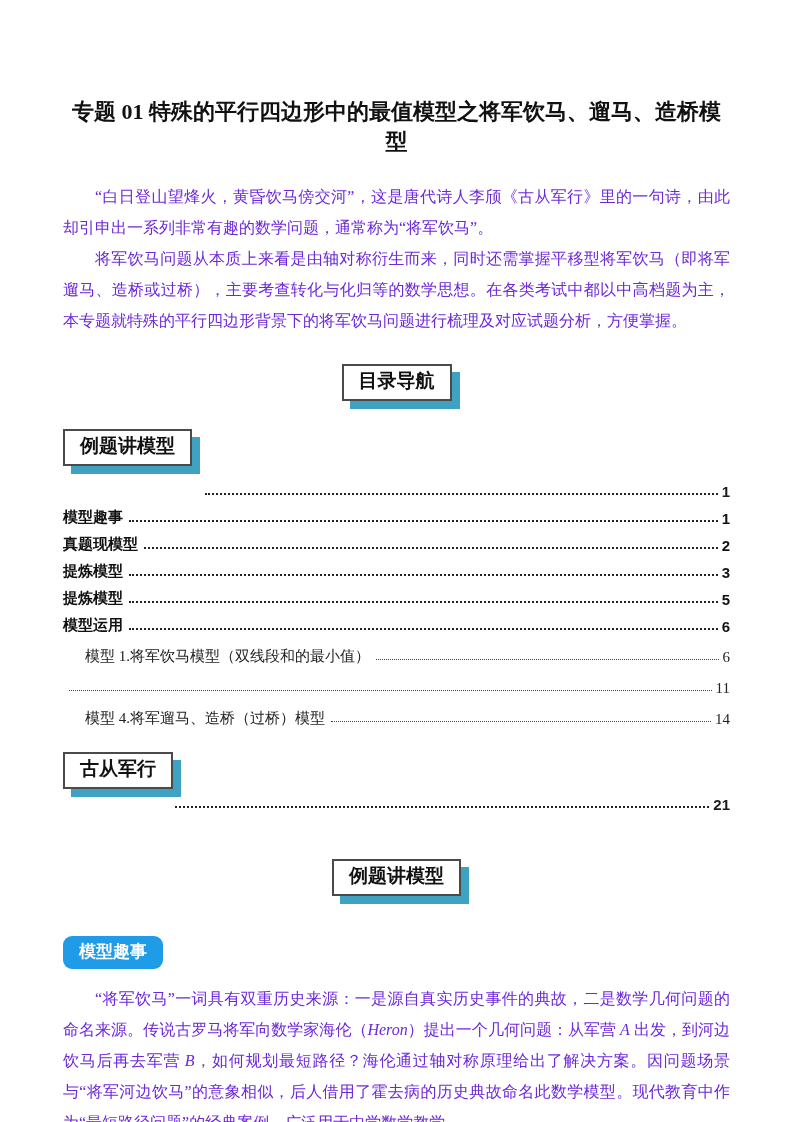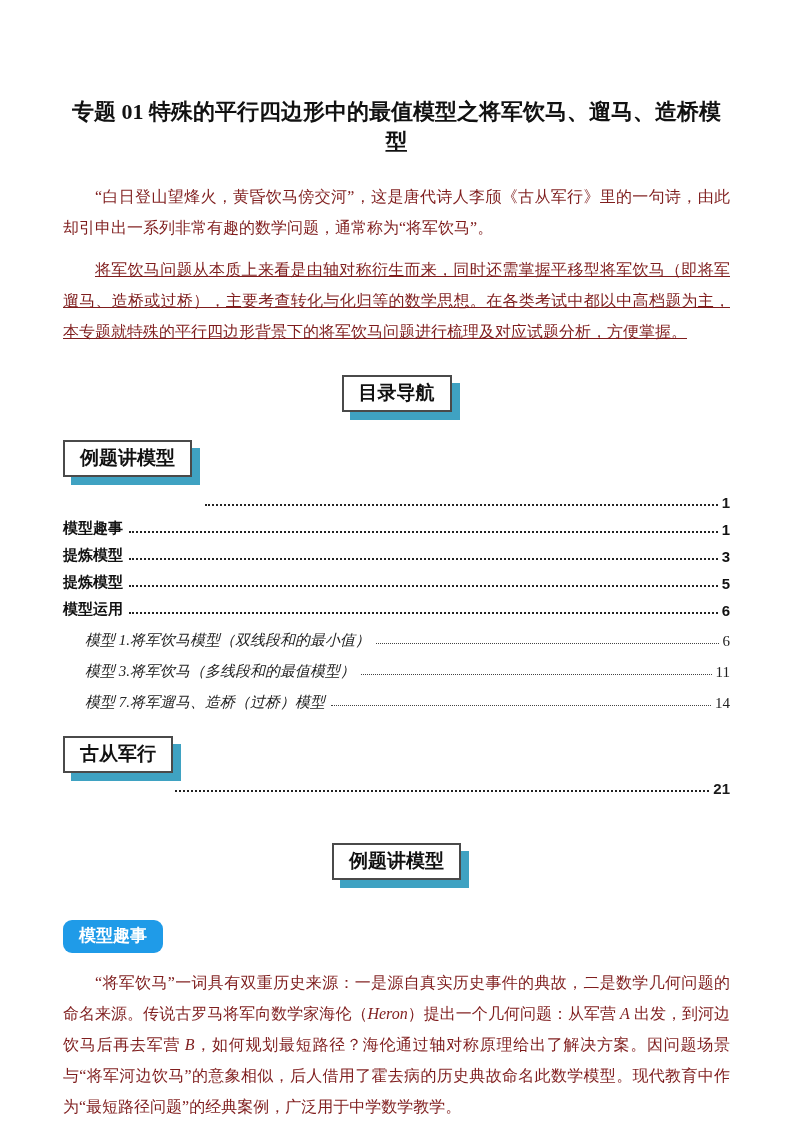--- a/index.html
+++ b/index.html
@@ -7,49 +7,49 @@
     width:793px;height:1122px;margin:0 auto;background:#ffffff;
     box-sizing:border-box;padding:97px 63px 12px 63px;overflow:hidden;
     font-family:"Liberation Serif","DejaVu Serif",serif;color:#1a1a1a;
   }
   .doc-title{
     font-size:22px;line-height:30px;font-weight:bold;text-align:center;
     margin:0 0 24px 0;color:#111;
   }
   .para{
     font-size:16px;line-height:31px;text-align:justify;text-indent:2em;
-    margin:0;color:#7f1d1d;
+    margin:0;color:#6d28d9;
   }
-  .para + .para{margin-top:11px;text-decoration:underline;}
+  .para + .para{margin-top:0;}
   
   .shadow-box{
     display:inline-block;background:#ffffff;border:2px solid #4a4a4a;
     padding:3px 15px 4px 15px;font-weight:bold;font-size:19px;line-height:26px;
     box-shadow:8px 8px 0 0 var(--accent,#3fa2c2);color:#111;
-    font-family:Liberation Sans, sans-serif;
+    font-family:Liberation Mono, monospace;
   }
   .center-row{text-align:center;}
   .nav-box-row{margin:28px 0 28px 0;}
   .sec-box-row{margin:2px 0 0 0;}
   
   .toc{margin-top:10px;}
   .toc-row{display:flex;align-items:flex-end;cursor:pointer;}
   .toc-label{white-space:nowrap;}
   .leader{flex:1 1 auto;margin:0 4px 5px 6px;border-bottom:2px dotted #2d2d2d;}
   .toc-page{white-space:nowrap;}
   .toc-main{
     font-family:"Liberation Sans","DejaVu Sans",sans-serif;
     font-weight:bold;font-size:15px;height:27px;color:#111;
   }
   .toc-main .leader{border-bottom:2px dotted #222;}
   .toc-sub{
     font-family:"Liberation Serif","DejaVu Serif",serif;
     font-size:15px;height:31px;color:#222;
   }
-  .toc-sub .toc-label{padding-left:22px;font-style:italic;}
+  .toc-sub .toc-label{padding-left:22px;}
   .toc-sub .leader{border-bottom:1px dotted #444;margin-bottom:6px;}
   .dots-only{height:24px;font-family:"Liberation Sans","DejaVu Sans",sans-serif;font-weight:bold;font-size:15px;}
   .dots-only .leader{margin-left:142px;border-bottom:2px dotted #222;}
   .dots-only.after-sec2 .leader{margin-left:112px;}
   .sec2-row{margin-top:24px;}
   .examples-box-row{margin-top:46px;}
   
   .badge-row{margin-top:40px;}
   .badge{
     display:inline-block;background:var(--badge,#1f9be8);color:#ffffff;
@@ -83,46 +83,50 @@
       <span class="leader"></span>
       <span class="toc-page">1</span>
     </div>
     <div id="toc-list">
         <div class="toc-row toc-main">
           <span class="toc-label">模型趣事</span>
           <span class="leader"></span>
           <span class="toc-page">1</span>
         </div>
         <div class="toc-row toc-main">
+          <span class="toc-label">真题现模型</span>
+          <span class="leader"></span>
+          <span class="toc-page">2</span>
+        </div>
+        <div class="toc-row toc-main">
           <span class="toc-label">提炼模型</span>
           <span class="leader"></span>
           <span class="toc-page">3</span>
         </div>
         <div class="toc-row toc-main">
           <span class="toc-label">提炼模型</span>
           <span class="leader"></span>
           <span class="toc-page">5</span>
         </div>
         <div class="toc-row toc-main">
           <span class="toc-label">模型运用</span>
           <span class="leader"></span>
           <span class="toc-page">6</span>
         </div>
         <div class="toc-row toc-sub">
           <span class="toc-label">模型 1.将军饮马模型（双线段和的最小值）</span>
           <span class="leader"></span>
           <span class="toc-page">6</span>
         </div>
         <div class="toc-row toc-sub">
-          <span class="toc-label">模型 3.将军饮马（多线段和的最值模型）</span>
           <span class="leader"></span>
           <span class="toc-page">11</span>
         </div>
         <div class="toc-row toc-sub">
-          <span class="toc-label">模型 7.将军遛马、造桥（过桥）模型</span>
+          <span class="toc-label">模型 4.将军遛马、造桥（过桥）模型</span>
           <span class="leader"></span>
           <span class="toc-page">14</span>
         </div>
       </div>
 
     <div class="sec-box-row sec2-row">
       <span class="shadow-box">古从军行</span>
     </div>
     <div class="toc-row dots-only after-sec2">
       <span class="leader"></span>

